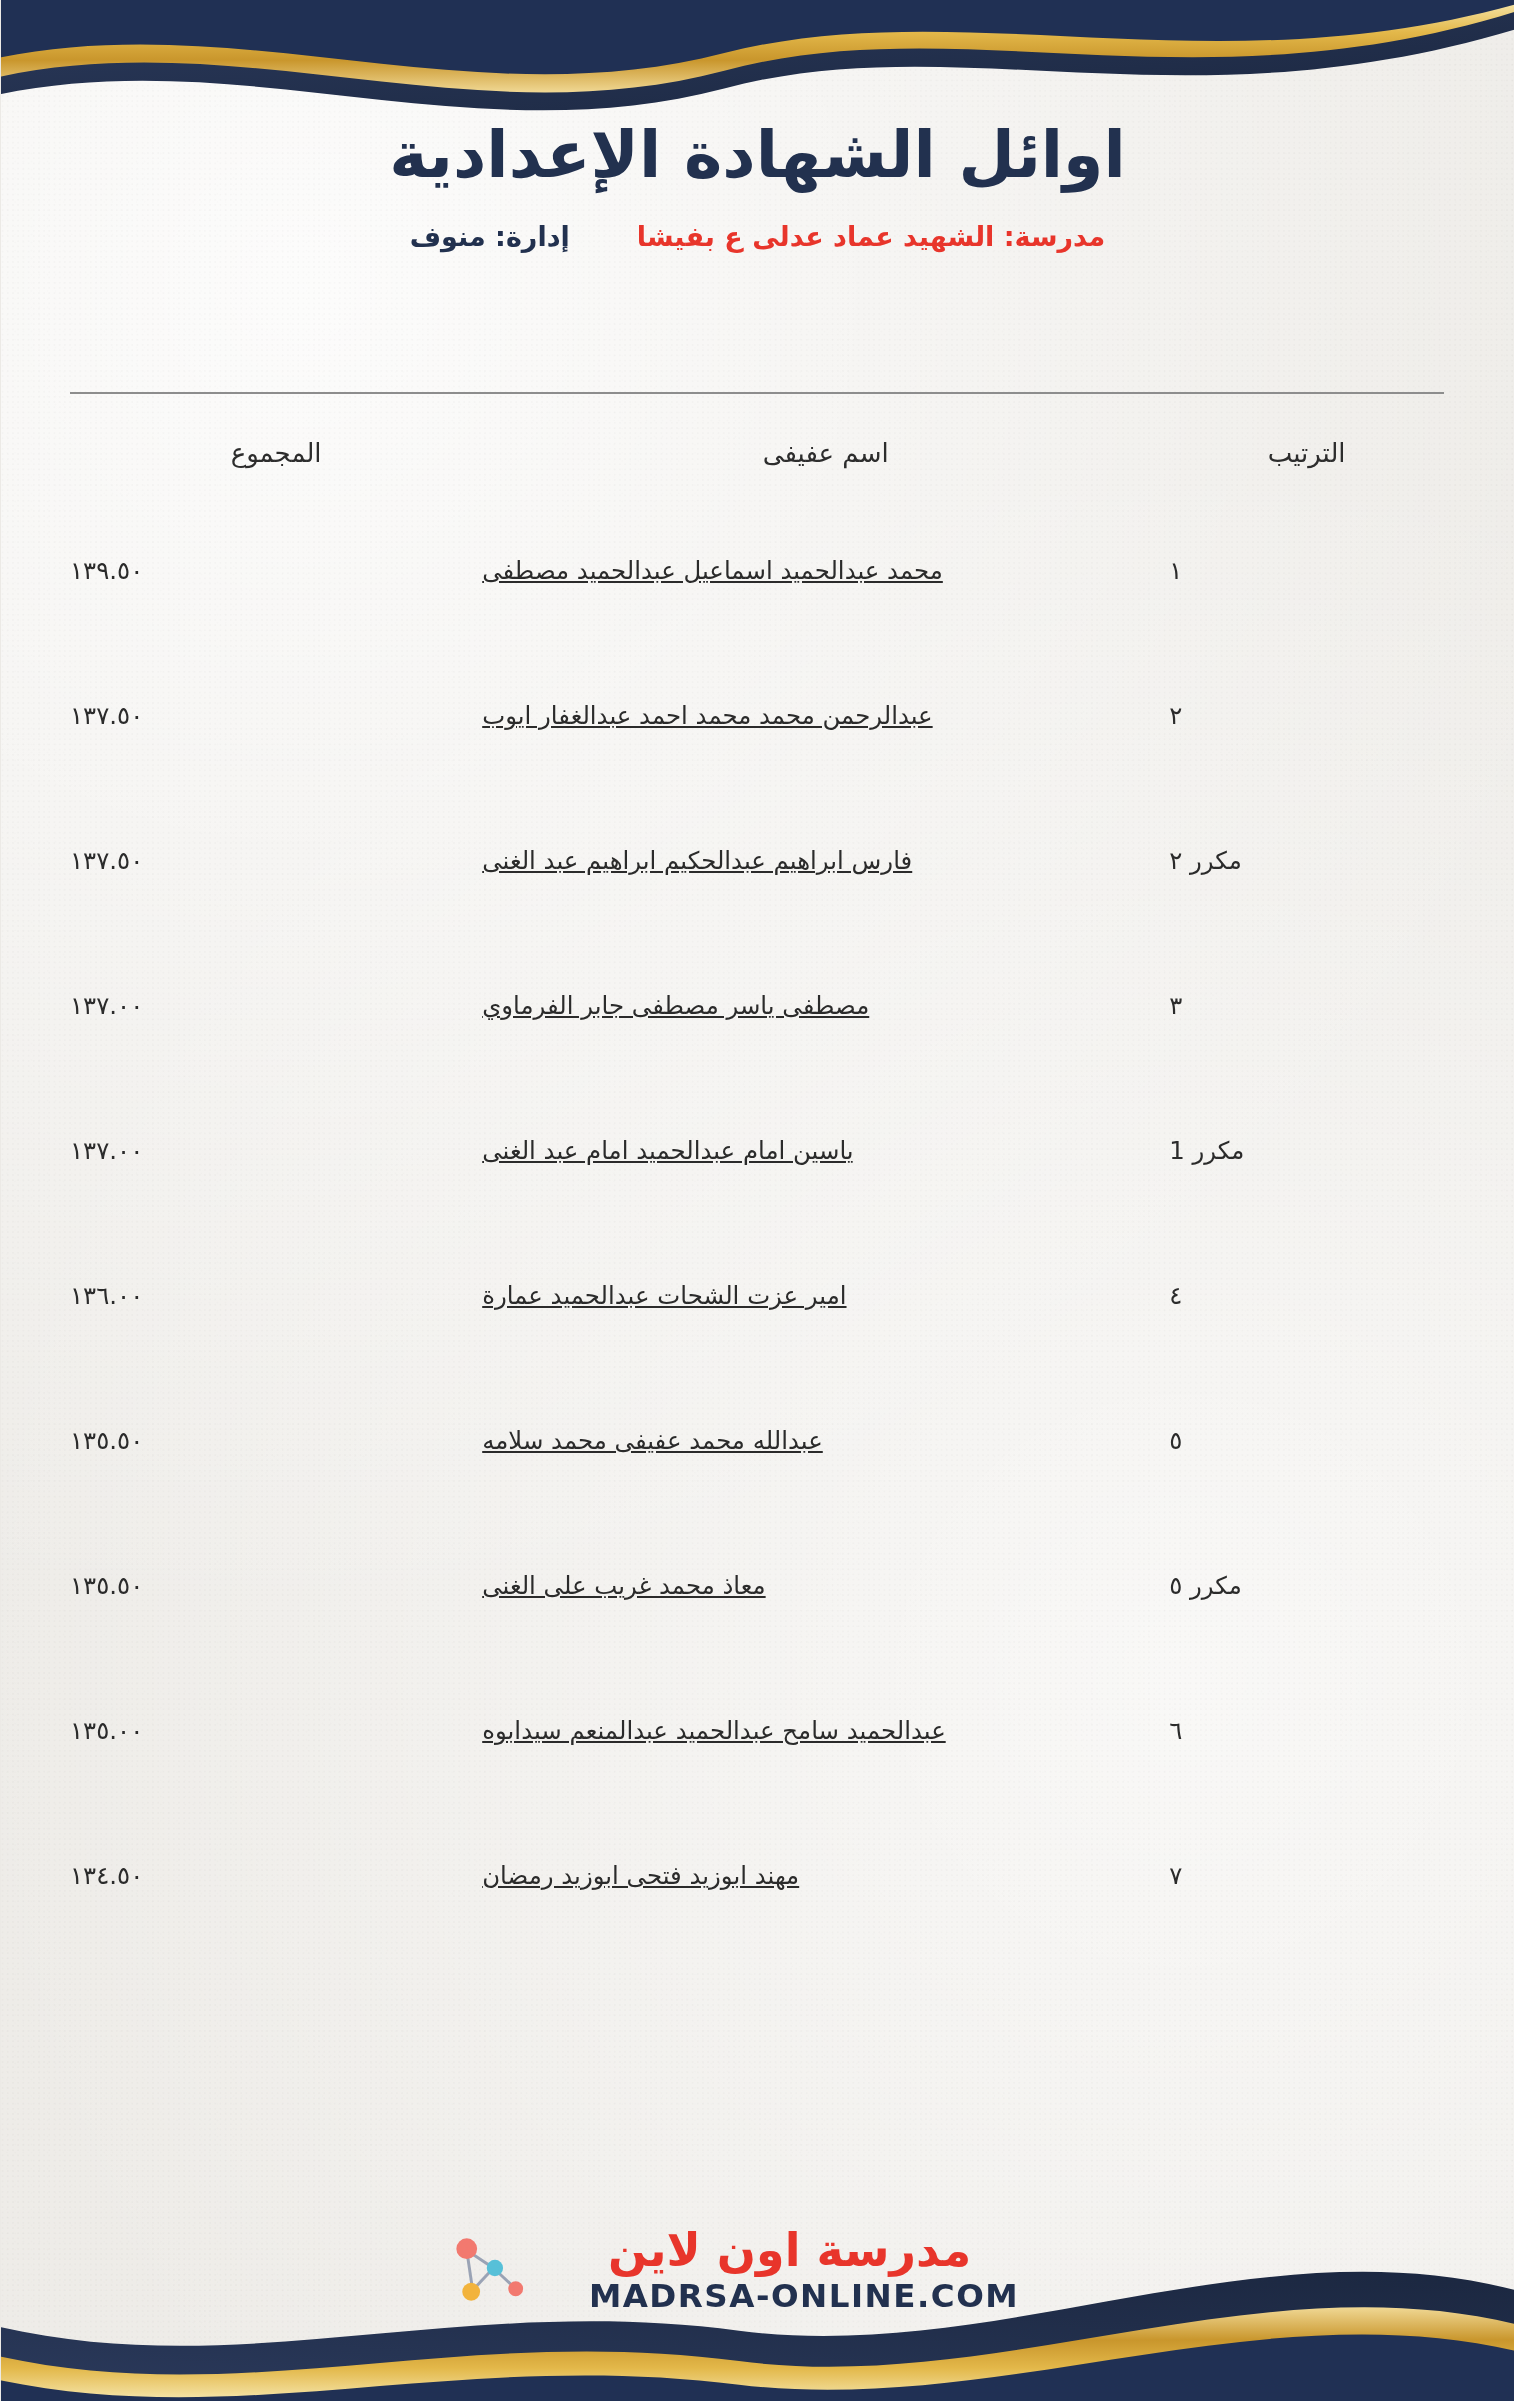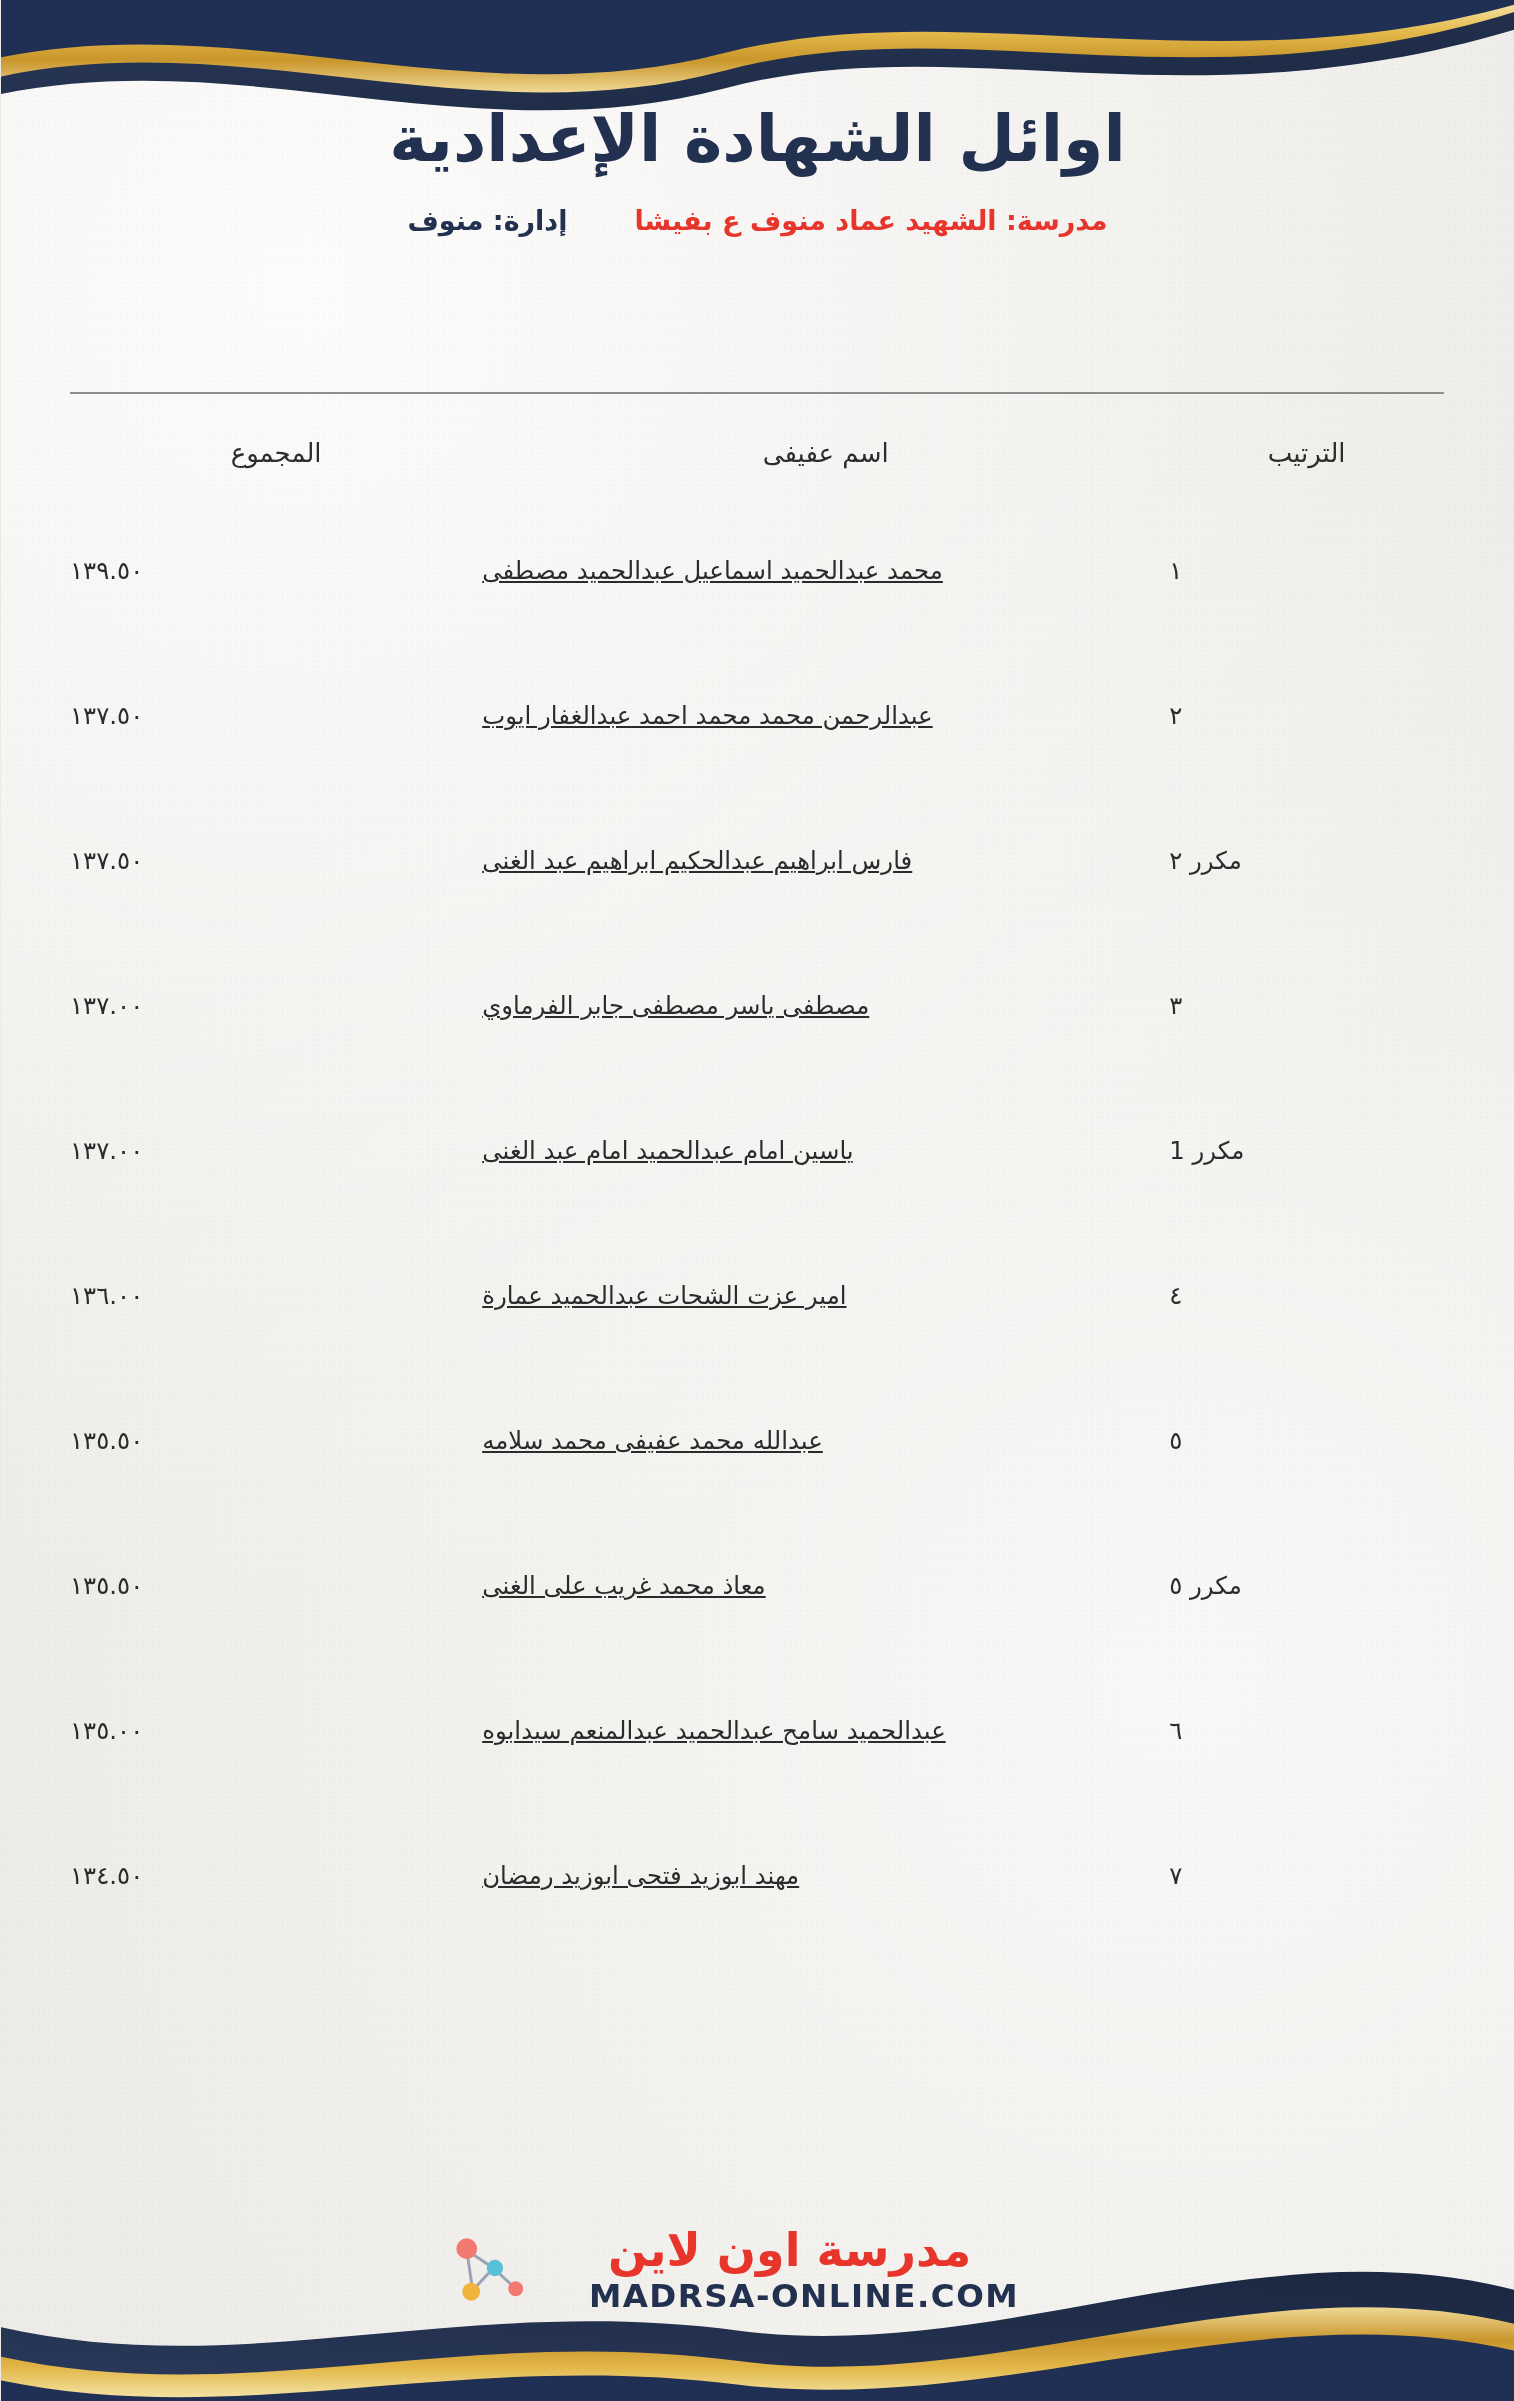--- a/index.html
+++ b/index.html
@@ -42,21 +42,21 @@
     left: 0;
     width: 1515px;
     pointer-events: none;
   }
   .deco-top { top: 0; height: 140px; }
   .deco-bottom { bottom: 0; height: 222px; }
 
   
   .header {
     position: absolute;
-    top: 102px;
+    top: 118px;
     left: 0;
     width: 1515px;
     text-align: center;
   }
   .main-title {
     font-size: 65px;
     font-weight: bold;
     color: #22314f;
     letter-spacing: 0px;
     line-height: 1.15;
@@ -172,21 +172,21 @@
       </defs>
       <path d="M0,0 H2050 V40 C1600,175 1300,35 980,120 C640,210 330,60 0,128 Z" fill="url(#navyTop)"></path>
       <path d="M0,0 H2050 V16 C1620,150 1300,10 980,96 C640,186 330,34 0,104 Z" fill="url(#goldTop)"></path>
       <path d="M0,0 H2050 V6 C1640,120 1300,-10 980,72 C640,160 330,12 0,78 Z" fill="#203054"></path>
     </svg>
   </div>
 
   <div class="header">
     <h1 class="main-title">اوائل الشهادة الإعدادية</h1>
     <div class="subtitle-row">
-      <span>مدرسة: الشهيد عماد منوف ع بفيشا</span>
+      <span>مدرسة: الشهيد عماد عدلى ع بفيشا</span>
       <span class="subtitle-admin">إدارة: منوف</span>
     </div>
   </div>
 
   <div class="table-wrap">
     <div class="rule"></div>
     <table class="ranking">
       <colgroup>
         <col class="c-rank">
         <col class="c-name">

